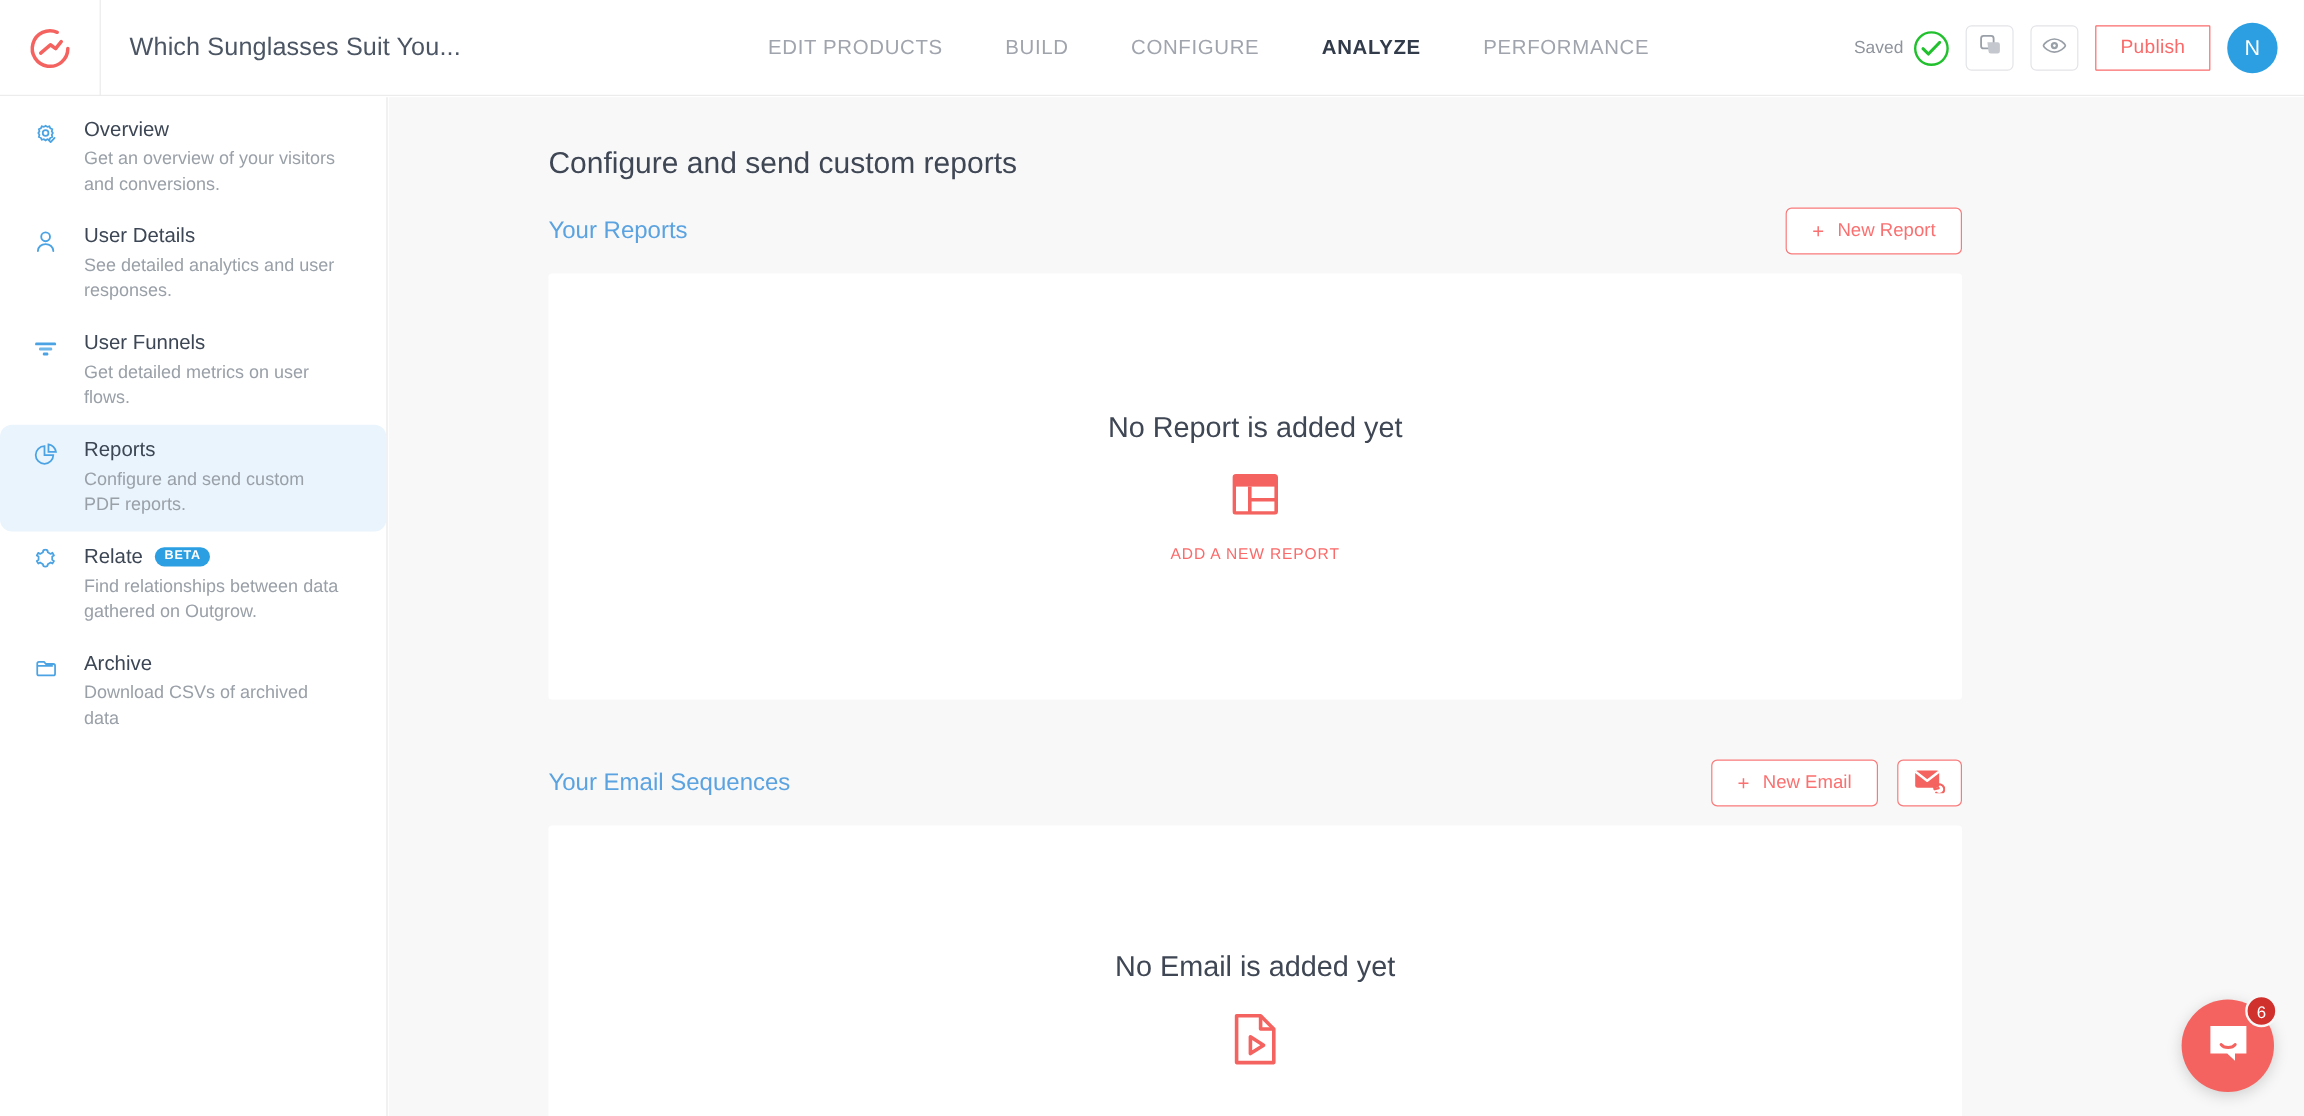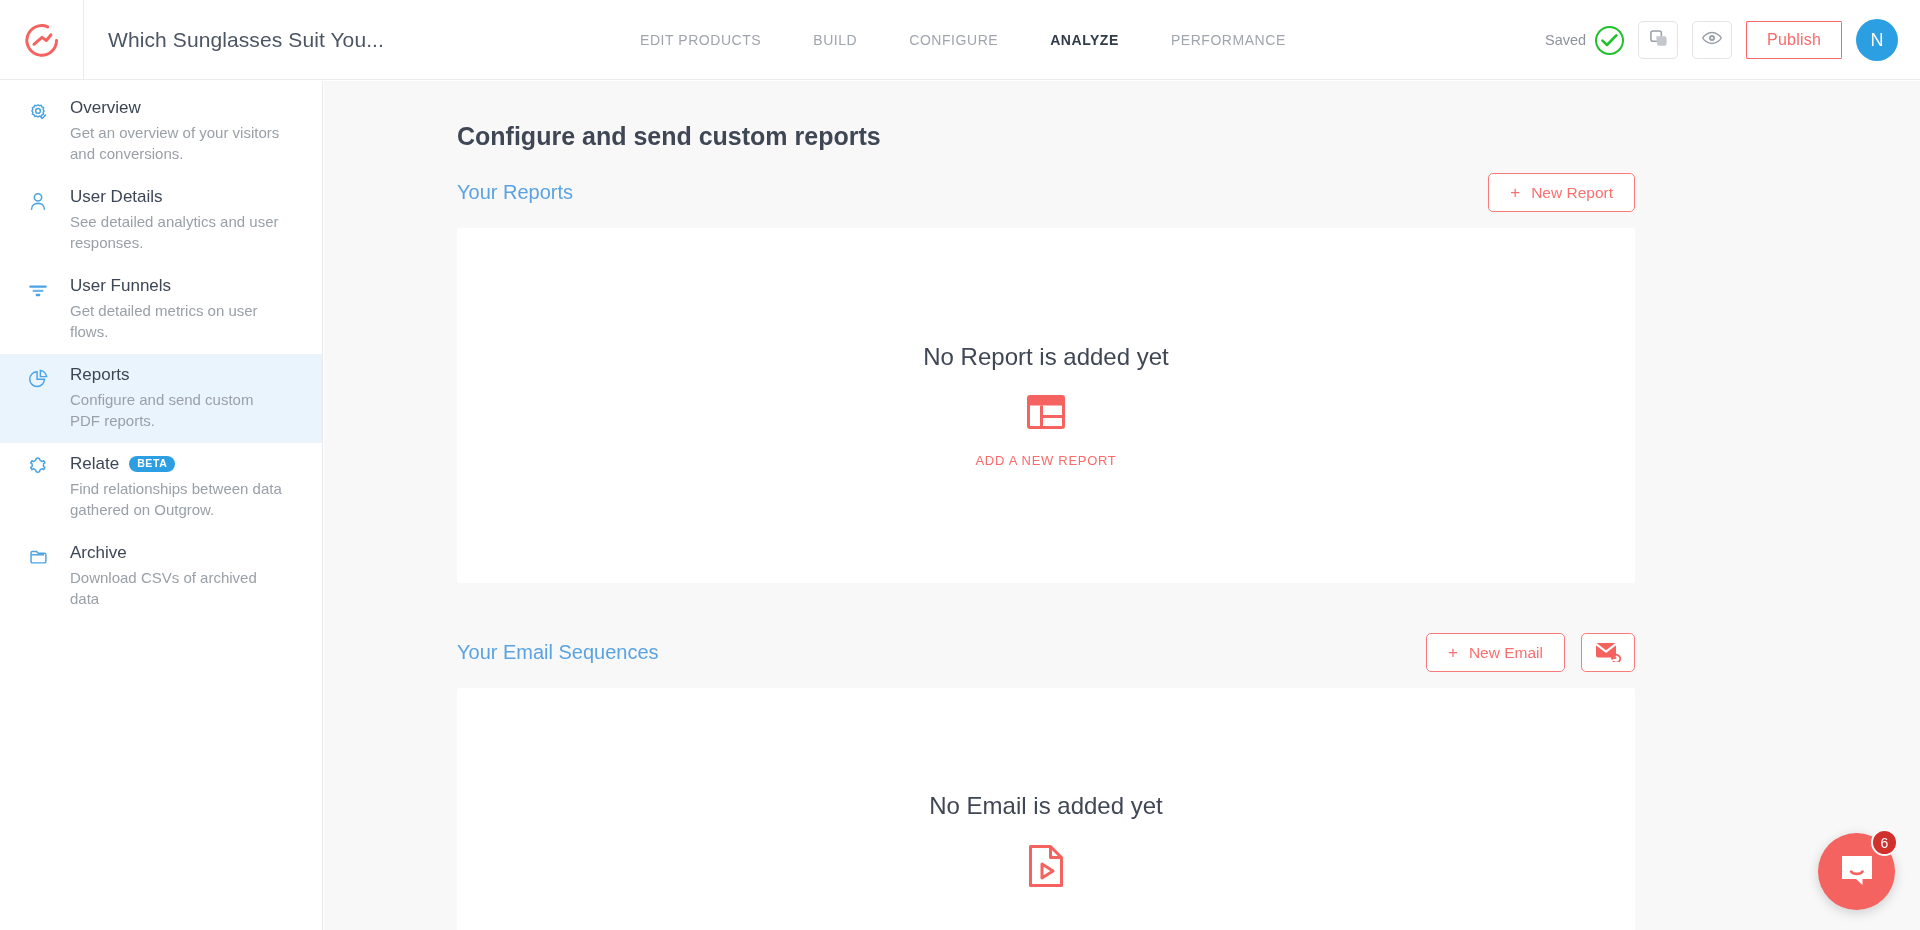--- a/index.html
+++ b/index.html
@@ -28,21 +28,21 @@
     margin-left: 24px;
     font-size: 21px; color: #4b5563; font-weight: 400;
     letter-spacing: .1px; white-space: nowrap;
   }
 
   .main-nav {
     position: absolute; left: 640px; top: 0; height: 80px;
     display: flex; align-items: center; gap: 52px;
   }
   .nav-item {
-    font-size: 14px; letter-spacing: .55px;
+    font-size: 17px; letter-spacing: .55px;
     color: #a0a4ad; font-weight: 400; white-space: nowrap;
     cursor: pointer;
   }
   .nav-item.active { color: #313b4a; font-weight: 700; }
 
   .topbar-right {
     position: absolute; right: 22px; top: 0; height: 80px;
     display: flex; align-items: center; gap: 14px;
   }
   .saved-group { display: flex; align-items: center; gap: 9px; }
@@ -75,21 +75,21 @@
 
   
   .sidebar {
     position: absolute; left: 0; top: 81px; width: 323px; height: 874px;
     background: #ffffff; border-right: 1px solid #e8e8ea;
     padding-top: 6px;
   }
   .side-item {
     position: relative; padding: 10px 22px 12px 70px; cursor: pointer;
   }
-  .side-item.active { background: #eaf4fd; }
+  .side-item.active { background: #eaf4fd; border-radius: 10px; }
   .side-icon {
     position: absolute; left: 26px; top: 13px;
     width: 24px; height: 24px;
     display: flex; align-items: center; justify-content: center;
   }
   .side-title {
     font-size: 17px; color: #3c4654; line-height: 22px;
     display: flex; align-items: center; gap: 10px;
   }
   .beta-badge {
@@ -102,21 +102,21 @@
     line-height: 21px; max-width: 215px;
   }
 
   
   .main {
     position: absolute; left: 324px; top: 81px;
     width: 1596px; height: 849px;
     background: #f8f8f9; overflow: hidden;
   }
   .page-title {
-    margin: 41px 0 0 133px; font-size: 25px; color: #3f4654; font-weight: 700;
+    margin: 41px 0 0 133px; font-size: 25px; color: #3f4654; font-weight: 400;
   }
   .section-head {
     margin: 22px 0 0 133px; width: 1178px;
     display: flex; align-items: center; justify-content: space-between;
   }
   .section-label { font-size: 20px; color: #5ba3e0; }
   .btn-outline {
     border: 1px solid #fa7a7a; border-radius: 5px; background: #fff;
     color: #fa7070; font-size: 15.5px; height: 39px; padding: 0 21px;
     display: inline-flex; align-items: center; gap: 11px; cursor: pointer;

